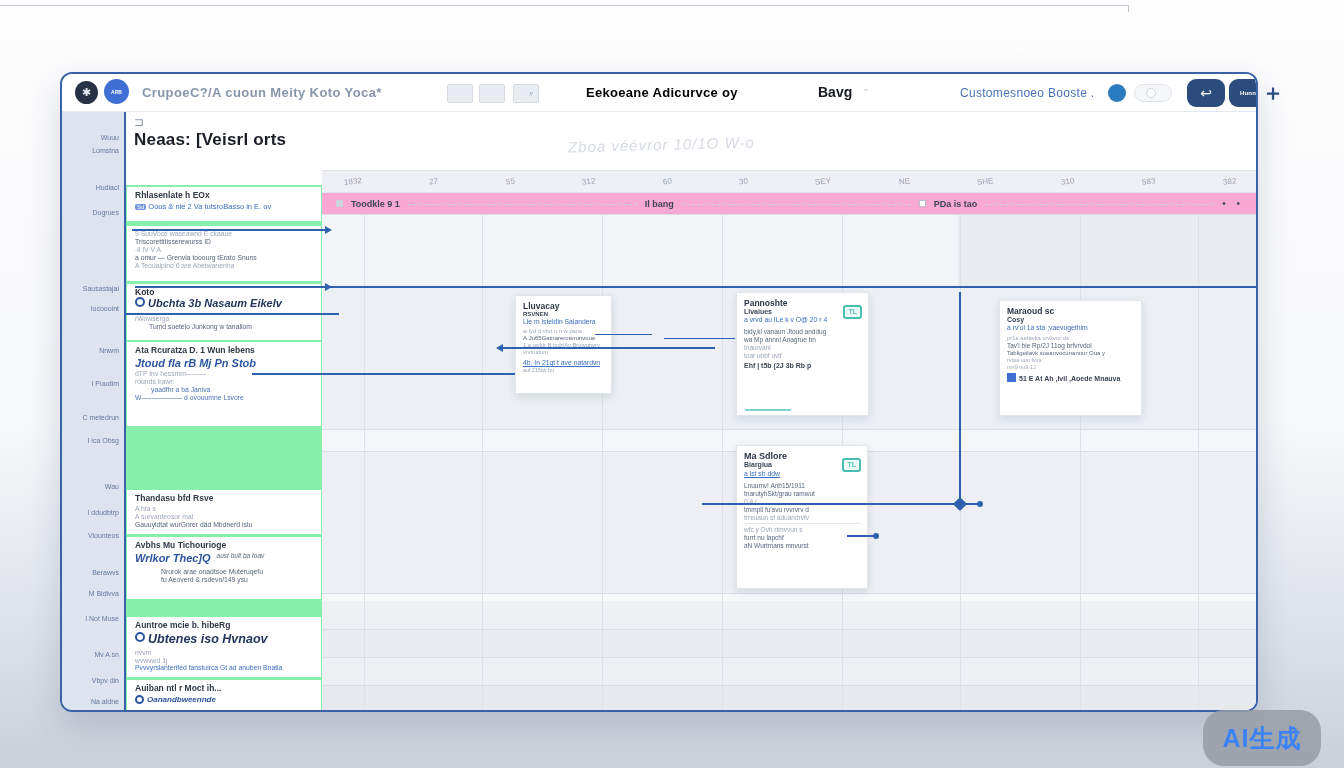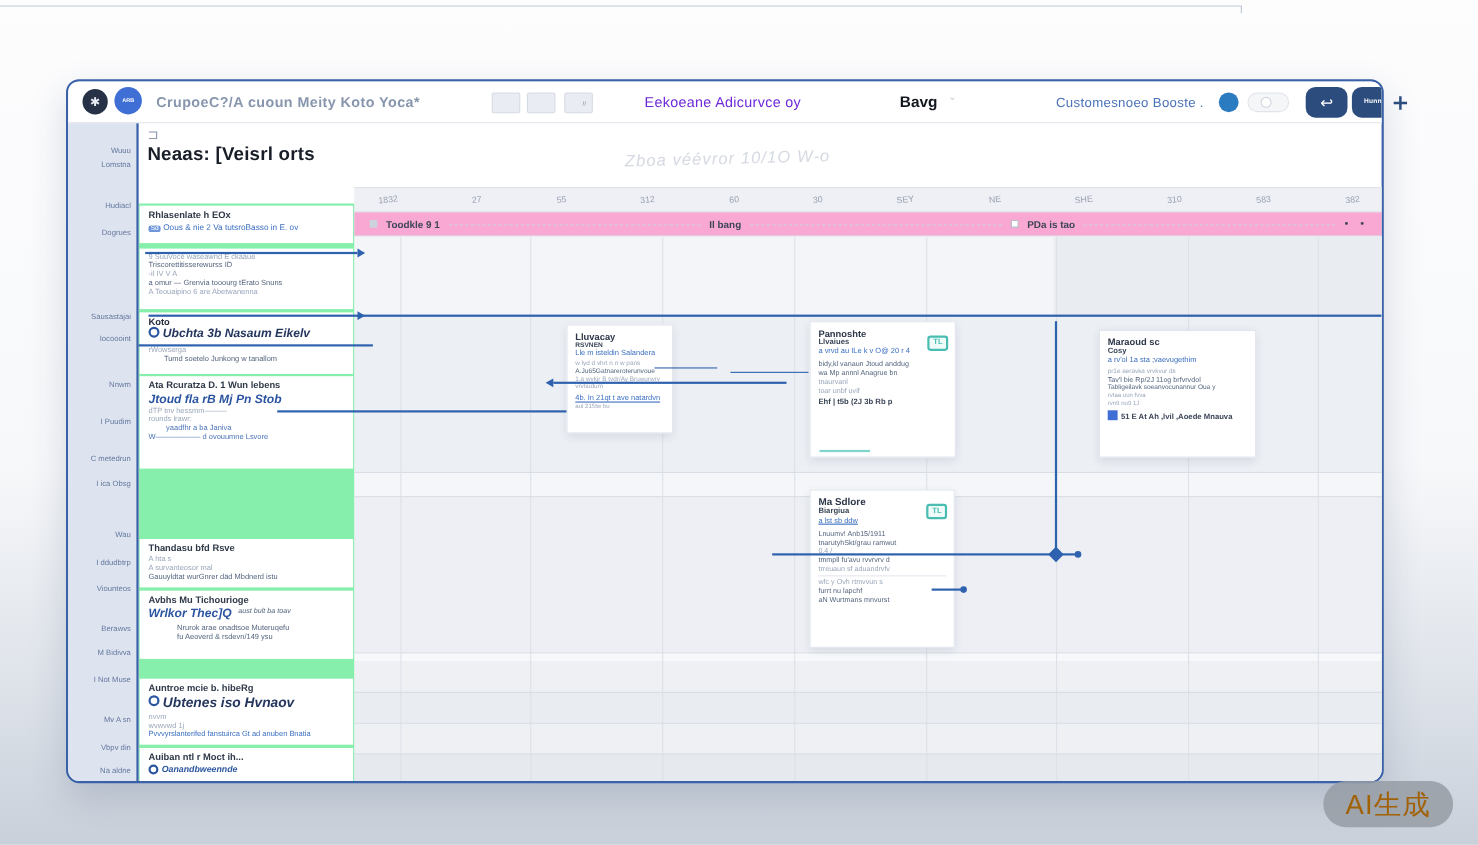--- a/index.html
+++ b/index.html
@@ -25,21 +25,21 @@
 
   
   .topbar { left:0; top:0; width:1198px; height:38px; background:#fff; border-bottom:1px solid #e3e7ee; z-index:50; }
   .logo-circle { left:13px; top:7px; width:23px; height:23px; border-radius:50%; background:#273247;
     display:flex; align-items:center; justify-content:center; color:#e8ecf4; font-size:11px; }
   .logo-badge { left:42px; top:5px; width:25px; height:25px; border-radius:50%; background:#3f6ed4;
     color:#fff; font-size:5px; font-weight:bold; display:flex; align-items:center; justify-content:center; text-align:center; line-height:1.2; }
   .tb-title { left:80px; top:11px; font-size:13px; font-weight:600; color:#8795ad; letter-spacing:.4px; white-space:nowrap; }
   .tb-sq { top:10px; width:26px; height:19px; background:#e9ecf2; border:1px solid #d6dbe3; border-radius:2px; }
   .tb-sq .mk { position:absolute; right:3px; bottom:2px; font-size:8px; color:#8d99ab; }
-  .tb-center { left:524px; top:11px; font-size:13px; font-weight:400; color:#6d28d9; letter-spacing:.3px; }
+  .tb-center { left:524px; top:11px; font-size:13px; font-weight:700; color:#000000; letter-spacing:.3px; }
   .tb-view { left:756px; top:10px; font-size:14px; font-weight:800; color:#14181f; }
   .tb-view-caret { left:800px; top:9px; font-size:9px; color:#c1c8d3; }
   .tb-customize { left:898px; top:12px; font-size:12px; color:#4a72b8; letter-spacing:.3px; }
   .tb-bluedot { left:1046px; top:10px; width:18px; height:18px; border-radius:50%; background:#2b7bc0; }
   .tb-toggle { left:1072px; top:10px; width:38px; height:18px; border-radius:10px; background:#f4f6f8; border:1px solid #e0e4ea; }
   .tb-toggle .knob { position:absolute; left:11px; top:3px; width:10px; height:10px; border-radius:50%; background:#fff; border:1px solid #cfd5de; }
   .tb-btn { top:5px; width:38px; height:28px; border-radius:9px; background:#2c4c7e; color:#fff;
     display:flex; align-items:center; justify-content:center; }
   .tb-btn1 { left:1125px; font-size:14px; }
   .tb-btn2 { left:1167px; font-size:6px; font-weight:bold; letter-spacing:.2px; }
@@ -103,22 +103,22 @@
   .c-line { font-size:6.5px; color:#55657e; white-space:nowrap; margin-top:1px; }
   .c-line.faint { color:#9aa7bb; }
   .c-foot { font-size:7px; color:#3a4556; font-weight:600; margin-top:3px; white-space:nowrap; }
   .badge-tl { position:absolute; right:6px; top:12px; font-size:7px; font-weight:800; color:#49bdb2;
     border:2px solid #49bdb2; border-radius:3px; background:#effbf9; padding:0 3px; line-height:10px; }
   .teal-bar { position:absolute; left:8px; bottom:4px; width:46px; height:2px; background:#7fd4cb; }
   .blue-sq { display:inline-block; width:9px; height:9px; background:#3f6ed4; margin-right:3px; vertical-align:-1px; }
   .hr-faint { border:none; border-top:1px solid #e4e7ee; margin:2px 0; }
 
   
-  .wm { left:1203px; top:710px; width:118px; height:42px; background:rgba(150,156,165,.85); border-radius:21px;
-    color:#a16207; font-size:25px; display:flex; align-items:center; justify-content:center; letter-spacing:1px; z-index:60; }
+  .wm { left:1203px; top:710px; width:118px; height:56px; background:rgba(150,156,165,.85); border-radius:21px;
+    color:#3b82f6; font-size:25px; display:flex; align-items:center; justify-content:center; letter-spacing:1px; z-index:60;font-weight:bold; }
 </style>
 </head>
 <body>
 
 <div class="abs topline"></div>
 <div class="abs topline-tick"></div>
 
 <div class="abs plus-out">＋</div>
 
 <div class="abs window">

